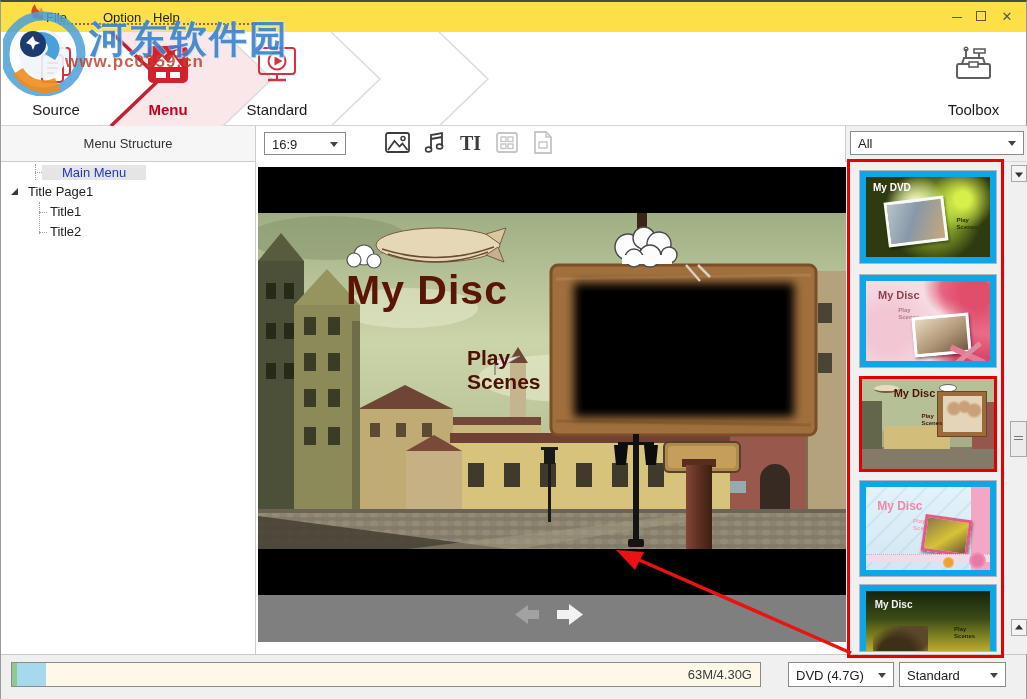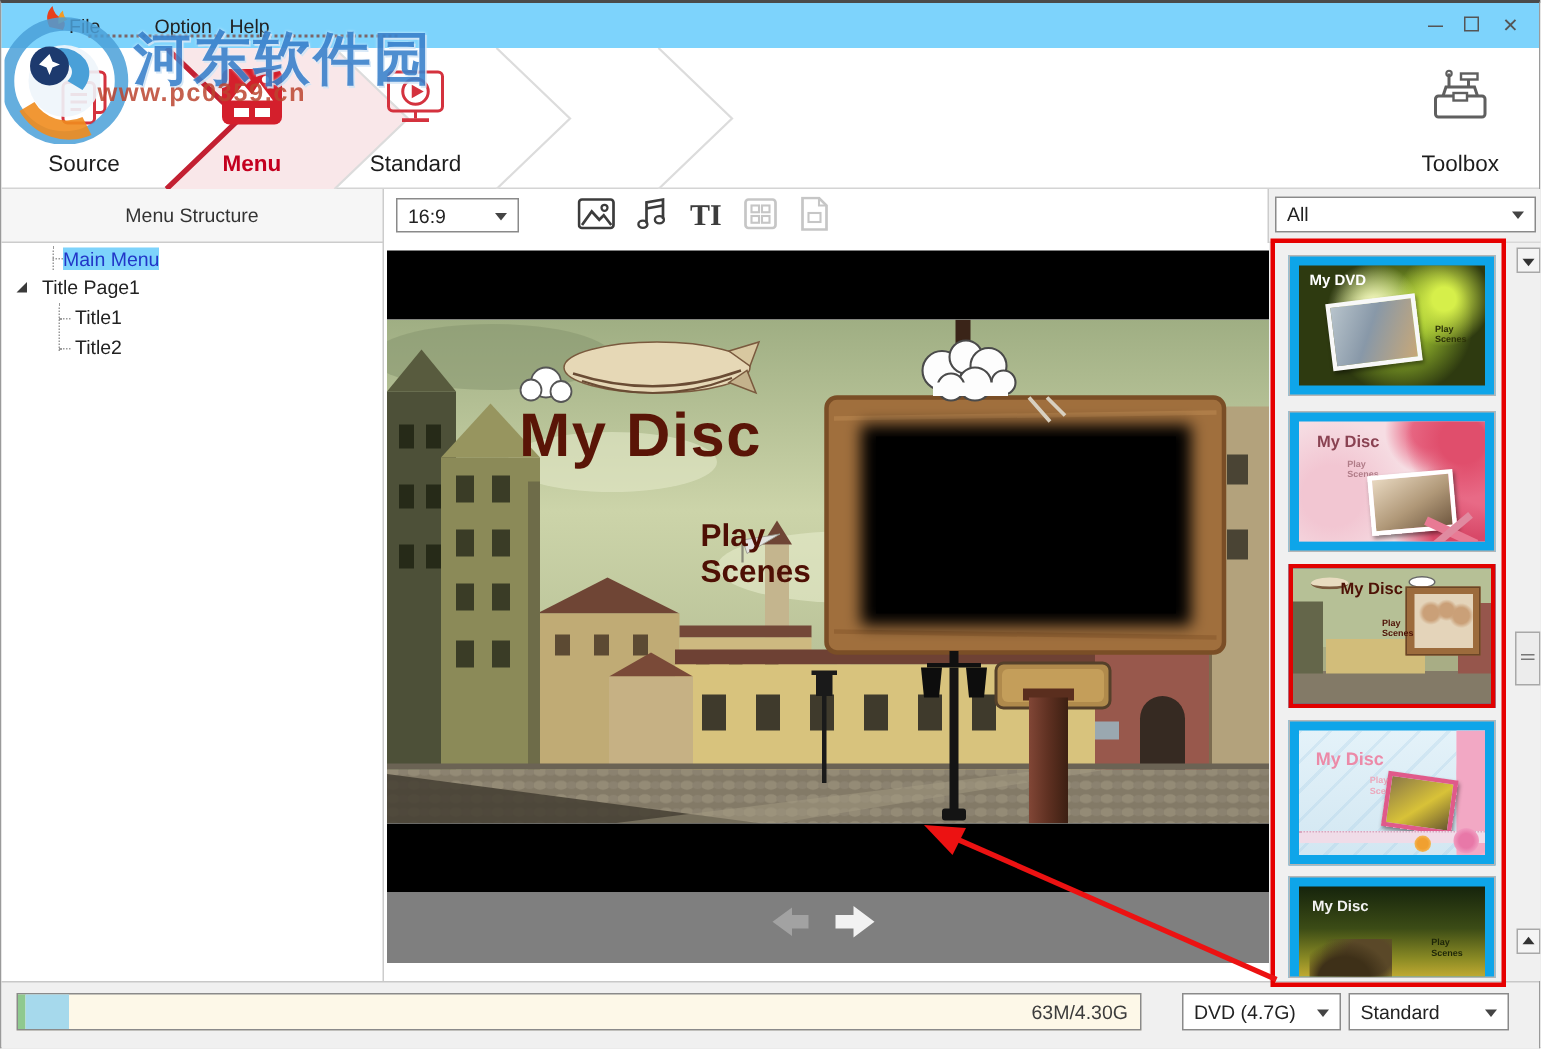--- a/index.html
+++ b/index.html
@@ -2,21 +2,21 @@
 <html><head>
 <meta charset="utf-8">
 <style>
   *{margin:0;padding:0;box-sizing:border-box}
   html,body{width:1027px;height:699px}
   body{font-family:"Liberation Sans",sans-serif;background:#fff;position:relative;overflow:hidden}
   .abs{position:absolute}
   .window{position:absolute;inset:0;border:1px solid #9a9a9a;border-top:2px solid #4a4a4a;background:#fff}
 
   
-  .titlebar{position:absolute;left:0;top:0;width:100%;height:30px;background:#7dd3fc}
+  .titlebar{position:absolute;left:0;top:0;width:100%;height:30px;background:#fde047}
   .menuitem{position:absolute;top:8px;font-size:13px;color:#222;cursor:default}
   .menu-dots{position:absolute;left:58px;top:21px;width:206px;border-top:2px dotted #7a4a44;opacity:.8}
   .winbtn{position:absolute;top:6px;width:22px;height:18px;text-align:center;font-size:13px;color:#555;line-height:18px}
   .btn-min span{display:inline-block;width:10px;border-bottom:1px solid #555;margin-bottom:3px}
   .btn-max span{display:inline-block;width:10px;height:10px;border:1px solid #555;margin-top:3px}
 
   
   .wm{pointer-events:none;z-index:60}
   .wm-name{position:absolute;left:88px;top:12px;font-size:38px;font-weight:bold;color:#3b82cc;opacity:.9;
            text-shadow:0 0 2px #e8f2fc,1px 1px 0 #cfe3f5;letter-spacing:2px;white-space:nowrap}
@@ -38,21 +38,21 @@
   .dropdown{position:absolute;background:#fff;border:1px solid #8a8a8a;font-size:13px;color:#222;cursor:pointer}
   .dropdown .val{position:absolute;left:7px;top:50%;transform:translateY(-50%);white-space:nowrap}
   .caret{position:absolute;right:7px;top:50%;margin-top:-2px;width:0;height:0;
          border-left:4px solid transparent;border-right:4px solid transparent;border-top:5px solid #444}
   .tbicon{position:absolute;top:129px;width:26px;height:26px;cursor:pointer}
   .tbicon.disabled{cursor:default}
 
   
   .leftpanel{position:absolute;left:0;top:160px;width:255px;height:492px;background:#fff;border-right:1px solid #ccc}
   .treeitem{position:absolute;font-size:13px;color:#222;white-space:nowrap;cursor:pointer}
-  .treeitem.sel{color:#2236c8;background:#7dd3fc;padding:0 0}
+  .treeitem.sel{color:#2236c8;background:#e5e5e5;padding:0 20px}
   .guide-v{position:absolute;border-left:1px dotted #9a9a9a}
   .guide-h{position:absolute;border-top:1px dotted #9a9a9a}
   .expander{position:absolute;width:0;height:0;border-bottom:7px solid #3a3a3a;border-left:7px solid transparent}
 
   
   .stage{position:absolute;left:257px;top:160px;width:588px;height:492px;background:#fff}
   .blackbar{position:absolute;left:0;width:588px;background:#000}
   .scene{position:absolute;left:0;top:51px;width:588px;height:336px;overflow:hidden}
   .stage-title{position:absolute;left:88px;top:54px;font-size:41px;font-weight:bold;color:#5a1507;letter-spacing:1px}
   .stage-menu{position:absolute;left:209px;top:133px;font-size:21px;font-weight:bold;color:#4e0f04;line-height:24px;cursor:pointer}

